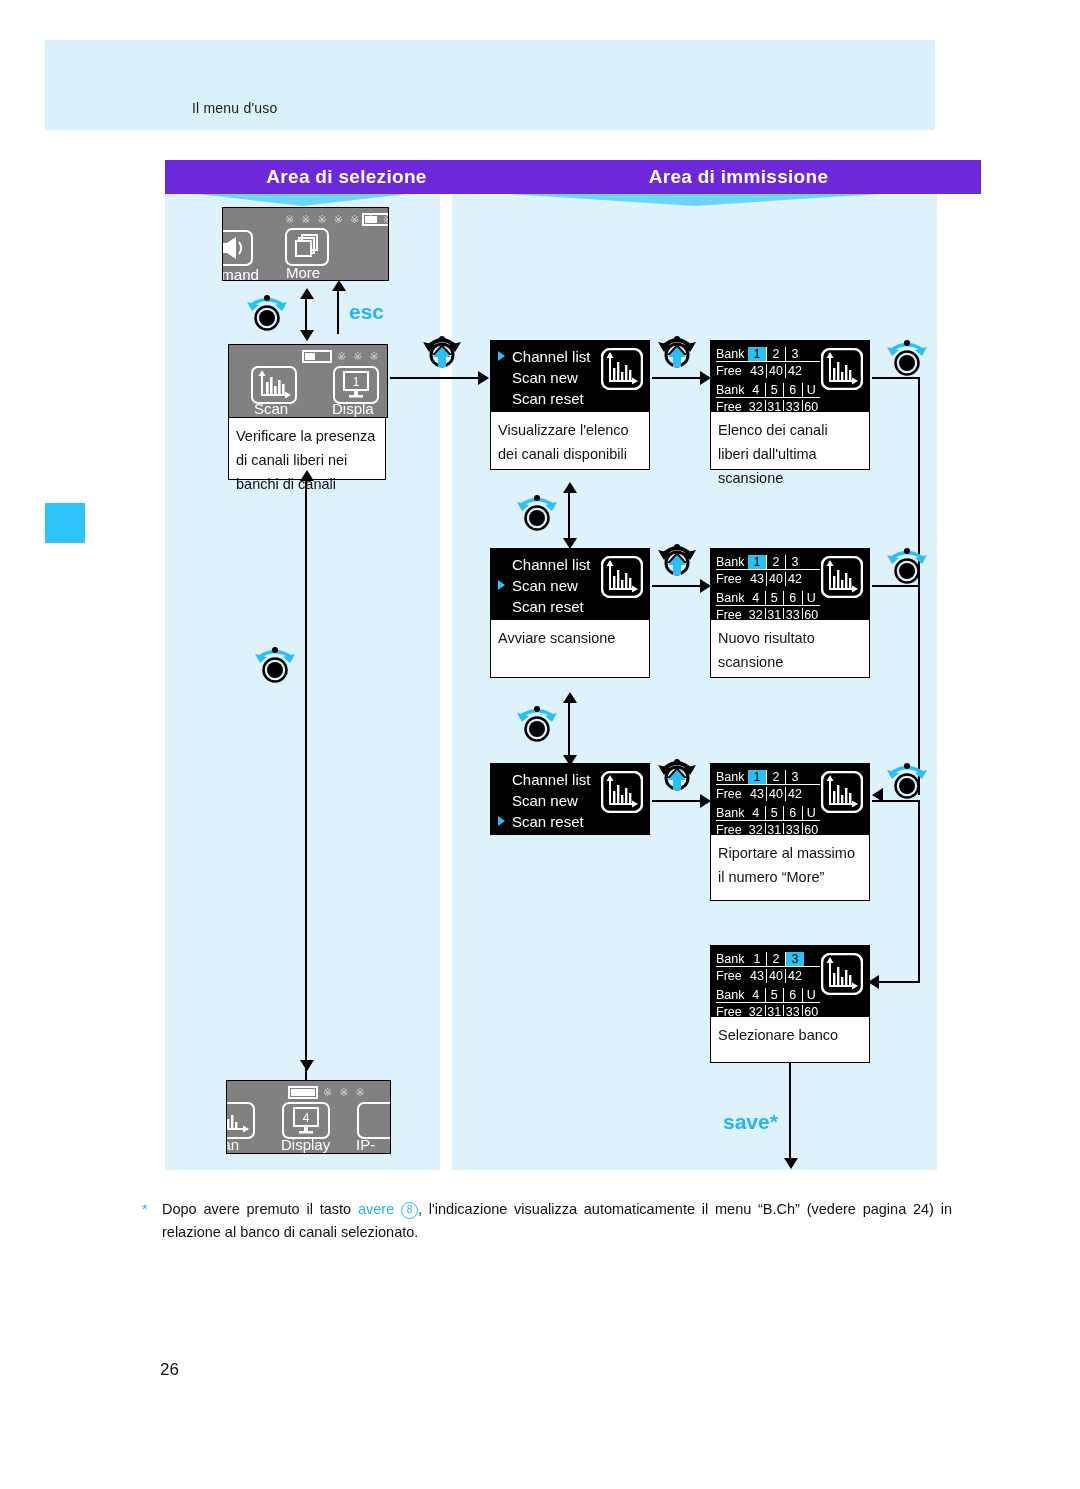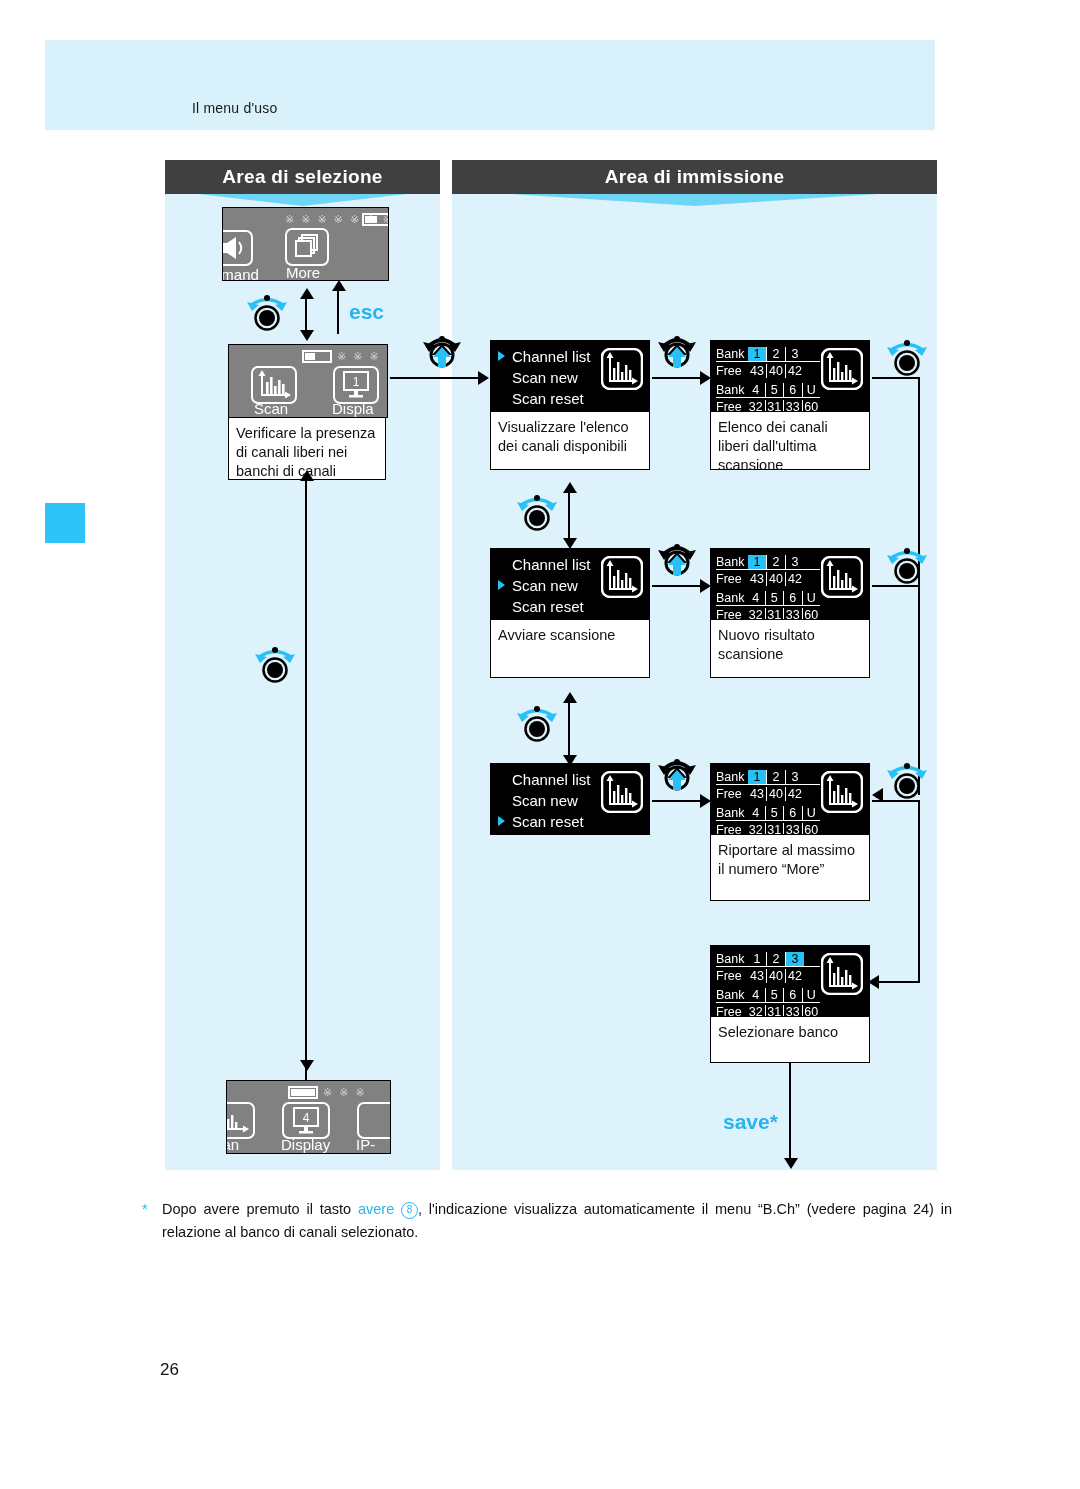--- a/index.html
+++ b/index.html
@@ -11,32 +11,32 @@
   #header-band{position:absolute;left:45px;top:40px;width:890px;height:90px;background:#d9f1fb;}
   #header-title{position:absolute;left:160px;top:100px;font-size:14px;color:#1a1a1a;letter-spacing:.2px;margin-left:32px;}
   #left-blue-marker{position:absolute;left:45px;top:503px;width:40px;height:40px;background:#2ec4fa;}
   #page-number{position:absolute;left:160px;top:1360px;font-size:17px;color:#111;}
 
   
   .panel{position:absolute;background:#ddf2fb;}
   #panel-left{left:165px;top:160px;width:275px;height:1010px;}
   #panel-right{left:452px;top:160px;width:485px;height:1010px;}
 
-  .panel-ribbon{position:absolute;left:0;top:0;width:100%;height:34px;background:#404040;
-      color:#fff;font-size:19px;font-weight:bold;text-align:center;line-height:33px;letter-spacing:.3px;}
+  .panel-ribbon{position:absolute;left:0;top:0;width:100%;height:34px;background:#6d28d9;
+      color:#fff;font-size:19px;font-weight:bold;text-align:center;line-height:33px;letter-spacing:.3px;padding-left:44px;}
   .ribbon-notch{position:absolute;left:0;top:34px;width:100%;height:16px;overflow:hidden;}
   .ribbon-notch::before{content:"";position:absolute;left:-5%;top:-34px;width:110%;height:46px;
       background:#6fd5f7;clip-path:polygon(0 0,100% 0,100% 62%,50% 100%,0 62%);}
 
   
   .card{position:absolute;}
   .screen{background:#000;border:1px solid #000;position:relative;overflow:hidden;}
   .screen.gray{background:#818181;}
   .caption{background:#fff;border:1px solid #000;border-top:none;
-      font-size:14.5px;line-height:19px;color:#111;padding:6px 7px 7px 7px;box-sizing:border-box;}
+      font-size:14.5px;line-height:24px;color:#111;padding:6px 7px 7px 7px;box-sizing:border-box;}
 
   
   .menu-screen{width:160px;height:72px;padding:5px 6px;box-sizing:border-box;}
   .menu-row{color:#fff;font-size:15px;line-height:21px;height:21px;white-space:nowrap;position:relative;padding-left:15px;}
   .menu-row .bullet{position:absolute;left:1px;top:5px;width:0;height:0;
       border-left:7px solid #29c1f5;border-top:5px solid transparent;border-bottom:5px solid transparent;}
   .scan-ico{position:absolute;right:6px;top:7px;width:42px;height:42px;}
 
   
   .bank-screen{width:160px;height:72px;padding:5px 5px;box-sizing:border-box;color:#fff;font-size:12.5px;}

